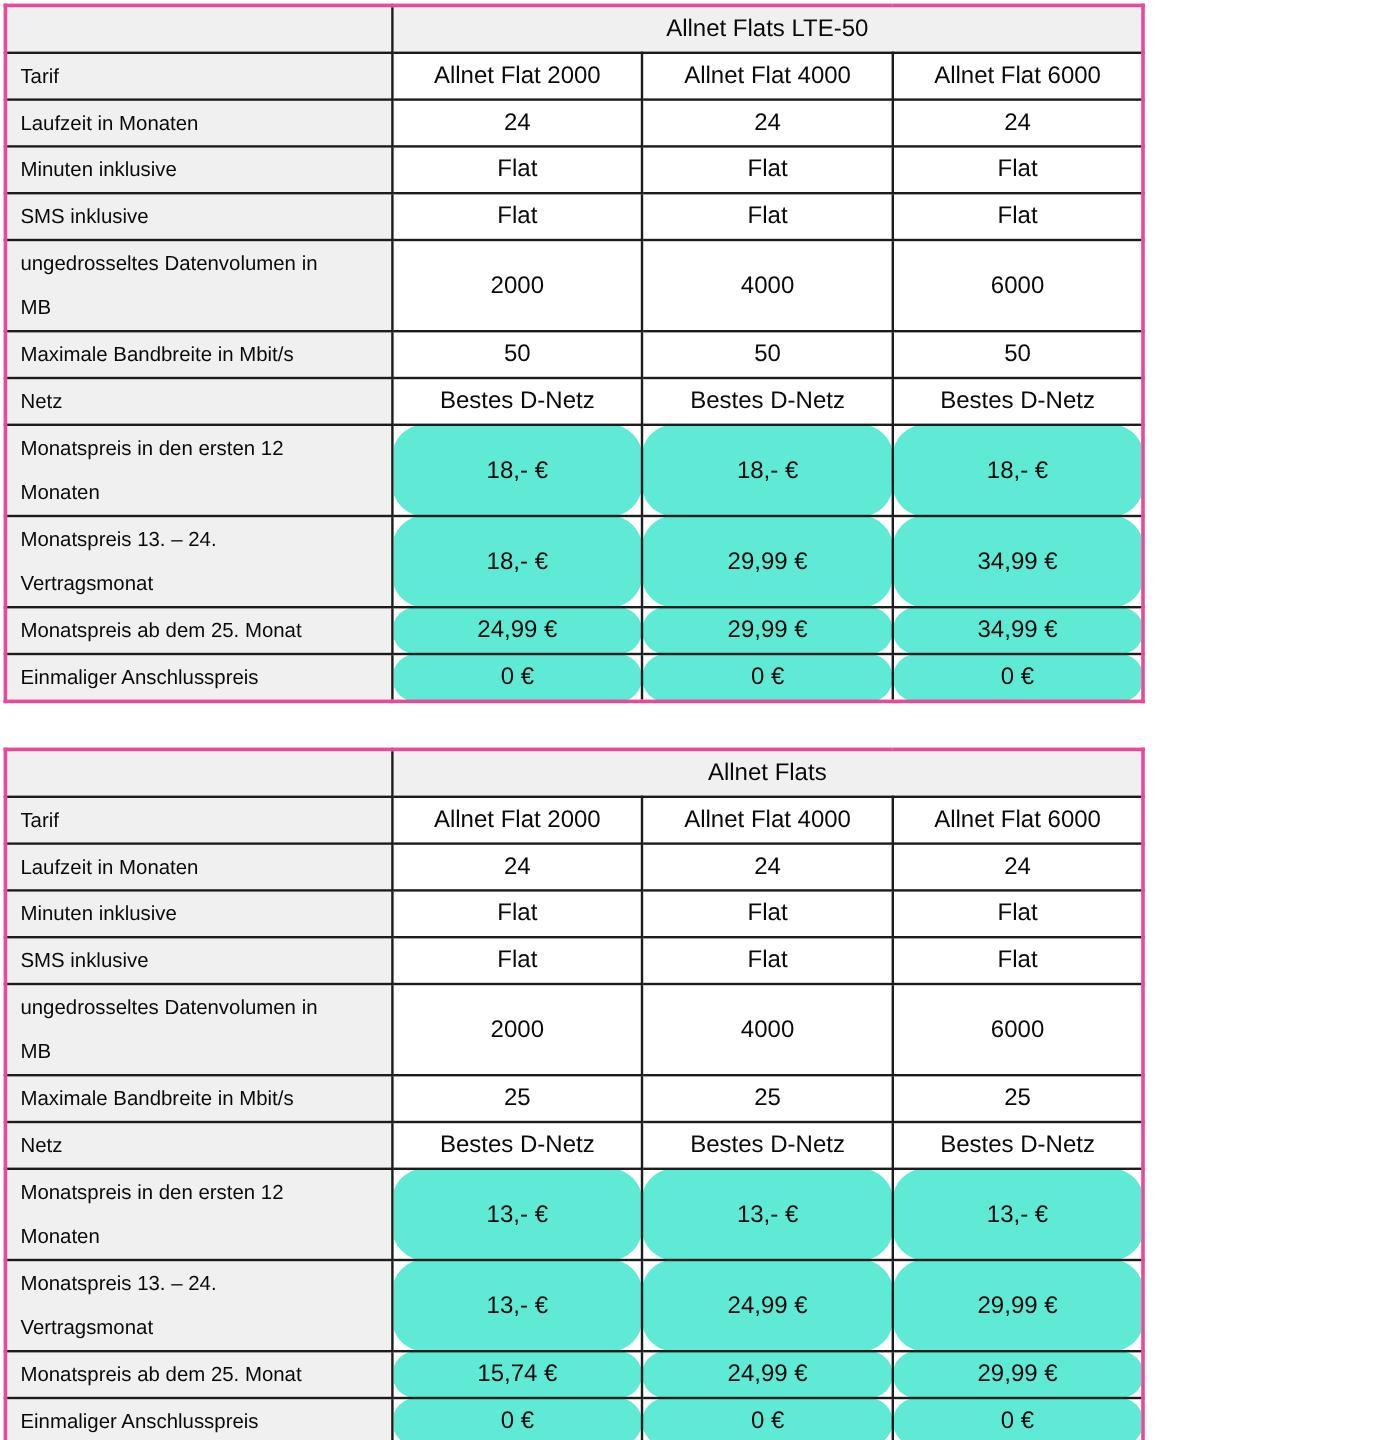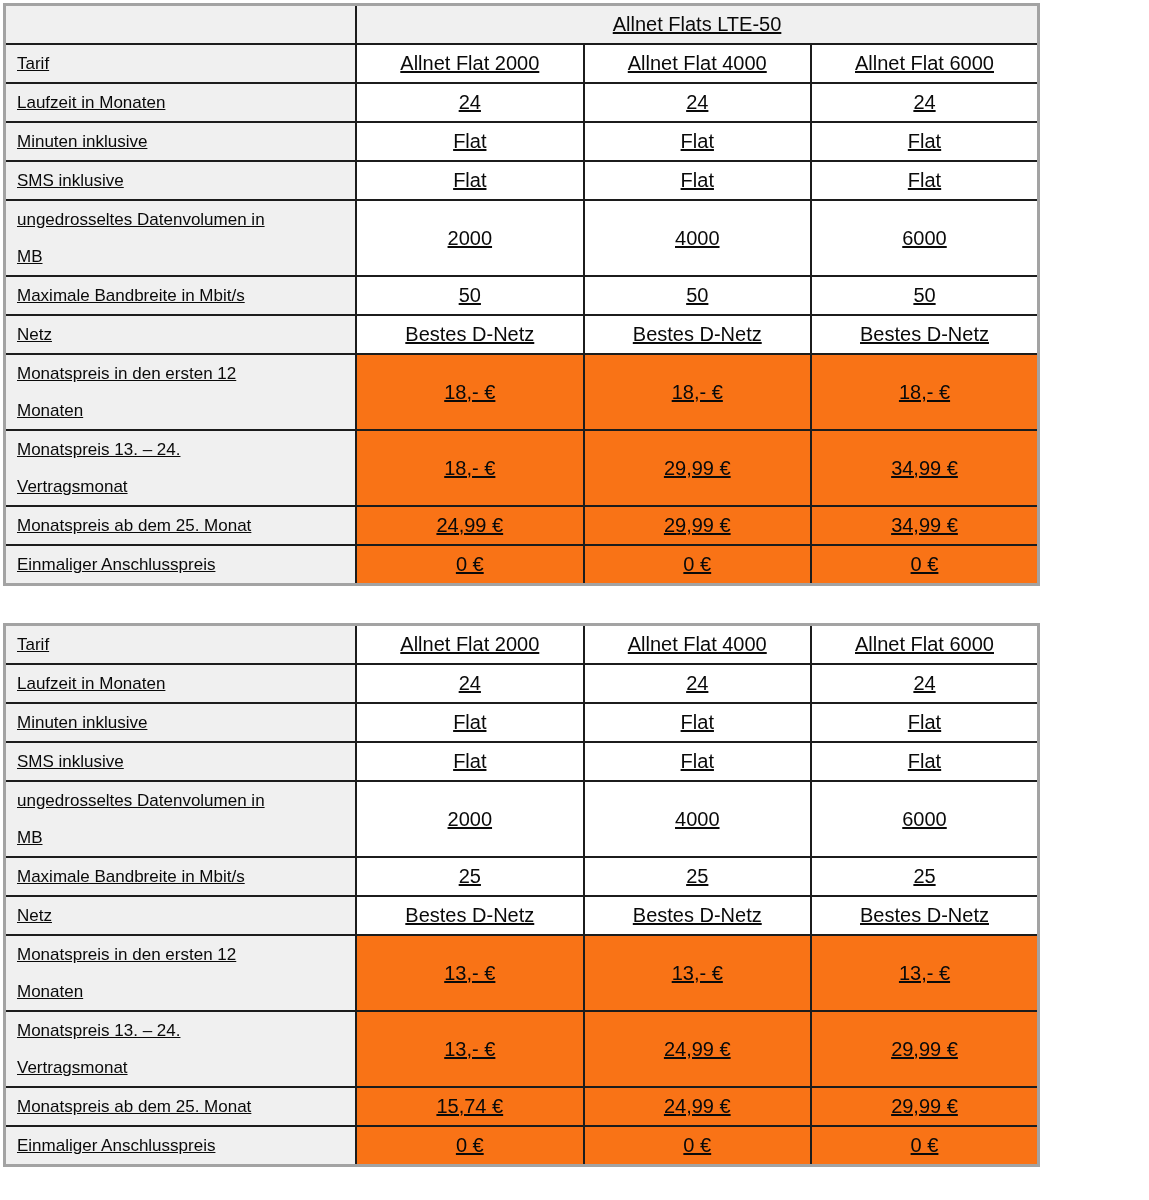--- a/index.html
+++ b/index.html
@@ -9,24 +9,23 @@
     font-family: "Liberation Sans", sans-serif;
     color: #0a0a0a;
   }
   body {
     width: 1149px;
     padding: 3px;
   }
   table.tariff-table {
     border-collapse: collapse;
     table-layout: fixed;
-    width: 1037px;
-    border: 3px solid #a3a3a3;
+    width: 951px;
+    border: 3px solid #ec4899;
     margin-bottom: 37px;
-    text-decoration: underline;
   }
   table.tariff-table:last-child { margin-bottom: 0; }
   td {
     border: 2px solid #1c1c1c;
     vertical-align: middle;
     line-height: 37px;
     padding: 0 11px;
     overflow: hidden;
   }
   td.label {
@@ -42,21 +41,22 @@
     background: #f0f0f0;
     text-align: center;
     font-size: 20px;
   }
   td.val {
     background: #ffffff;
     text-align: center;
     font-size: 20px;
   }
   td.val.shaded {
-    background: #f97316;
+    background: #5eead4;
+    border-radius: 26px;
   }
 </style>
 </head>
 <body>
 
 <div>
     <table class="tariff-table">
       <colgroup>
         <col style="width: 34%;">
         <col style="width: 22%;">
@@ -141,20 +141,24 @@
     </table>
     <table class="tariff-table">
       <colgroup>
         <col style="width: 34%;">
         <col style="width: 22%;">
         <col style="width: 22%;">
         <col style="width: 22%;">
       </colgroup>
       <tbody>
         <tr>
+          <td class="label corner"></td>
+          <td colspan="3" class="group">Allnet Flats</td>
+        </tr>
+        <tr>
           <td class="label">Tarif</td>
           <td class="val">Allnet Flat 2000</td>
           <td class="val">Allnet Flat 4000</td>
           <td class="val">Allnet Flat 6000</td>
         </tr>
         <tr>
           <td class="label">Laufzeit in Monaten</td>
           <td class="val">24</td>
           <td class="val">24</td>
           <td class="val">24</td>

